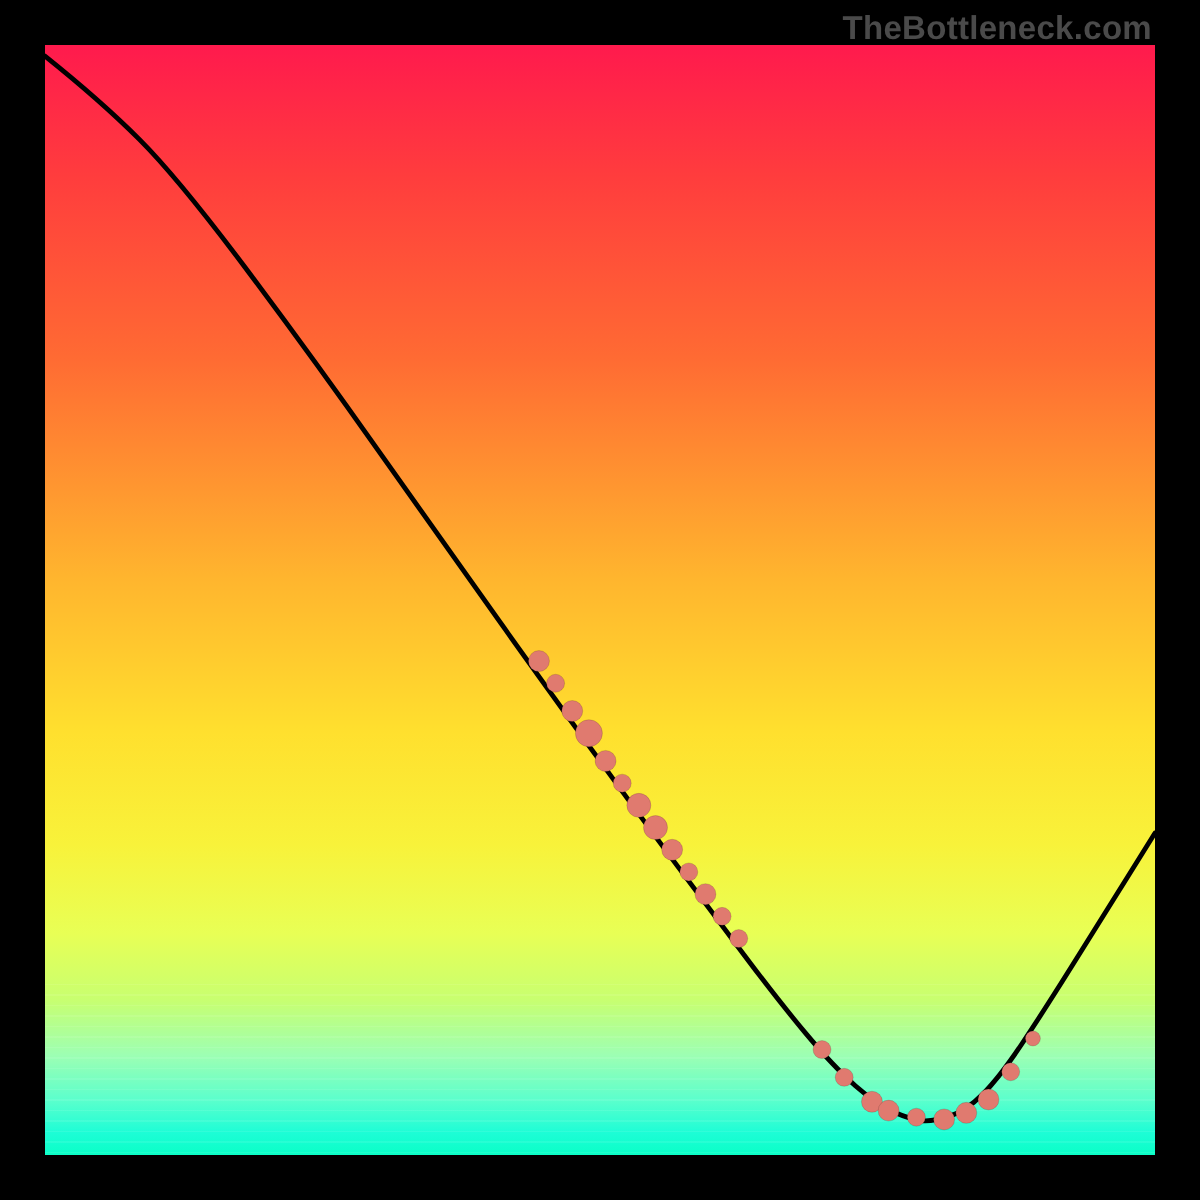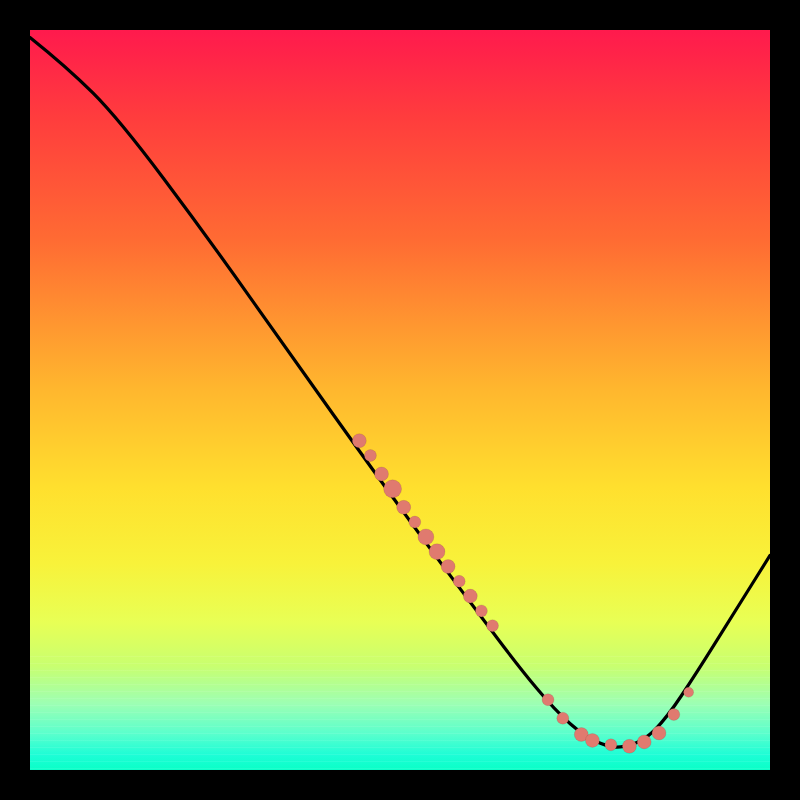--- a/index.html
+++ b/index.html
@@ -87,20 +87,21 @@
   .pt {
     fill: #e07a6f;
     stroke: rgba(0,0,0,0.15);
     stroke-width: 0.6;
   }
 </style>
 </head>
 <body>
 
 <div class="frame">
+  <div class="watermark">TheBottleneck.com</div>
 
   <div class="plot">
     <div class="bands"></div>
     <svg class="overlay" viewBox="0 0 740 740">
       <path id="curve-path" class="curve" d="M 0.0 7.4 Q 37.0 37.0 62.9 62.9 Q 88.8 88.8 133.2 148.0 Q 177.6 207.2 222.0 270.1 Q 266.4 333.0 303.4 384.8 Q 340.4 436.6 370.0 477.3 Q 399.6 518.0 421.8 547.6 Q 444.0 577.2 466.2 606.8 Q 488.4 636.4 506.9 658.6 Q 525.4 680.8 540.2 693.8 Q 555.0 706.7 566.1 711.5 Q 577.2 716.3 584.6 717.1 Q 592.0 717.8 603.1 714.1 Q 614.2 710.4 625.3 699.3 Q 636.4 688.2 651.2 666.0 Q 666.0 643.8 684.5 614.2 Q 703.0 584.6 721.5 555.0 T 740.0 525.4" stroke="#000000"></path>
       <g id="points-group">
           <circle cx="329.3" cy="410.7" r="7" class="pt" fill="#e07a6f"></circle>
           <circle cx="340.4" cy="425.5" r="6" class="pt" fill="#e07a6f"></circle>
           <circle cx="351.5" cy="444.0" r="7" class="pt" fill="#e07a6f"></circle>
           <circle cx="362.6" cy="458.8" r="9" class="pt" fill="#e07a6f"></circle>

